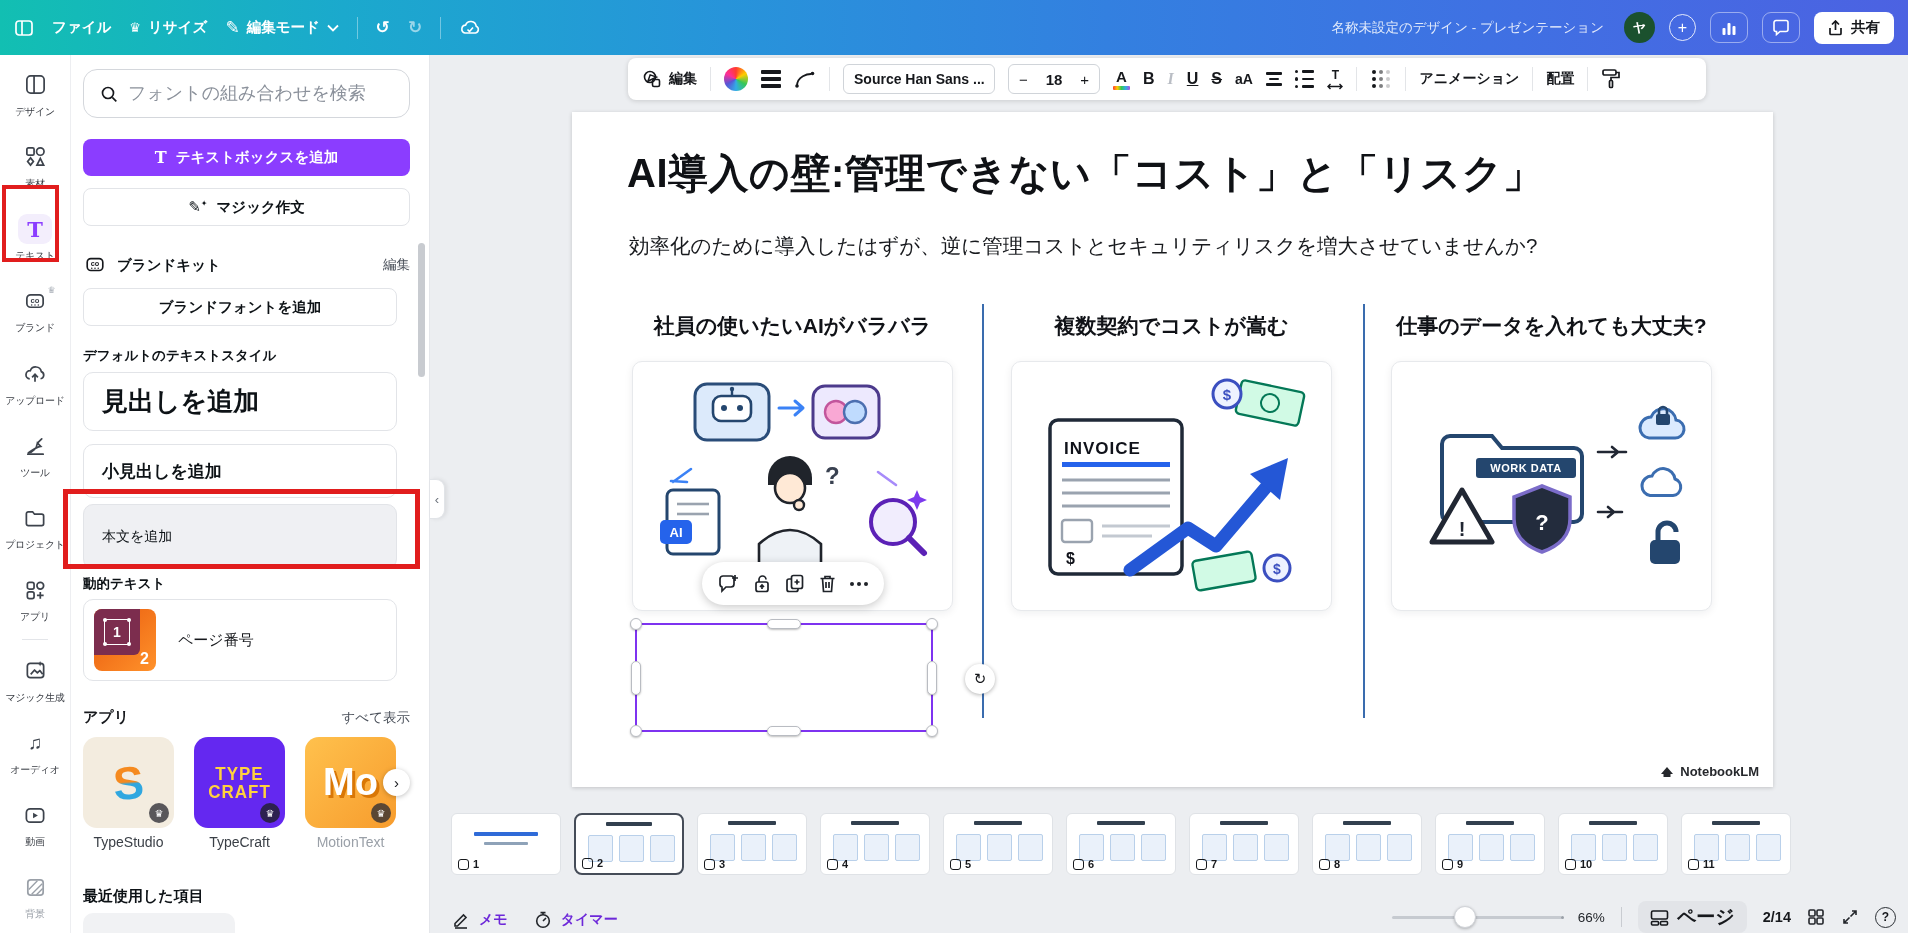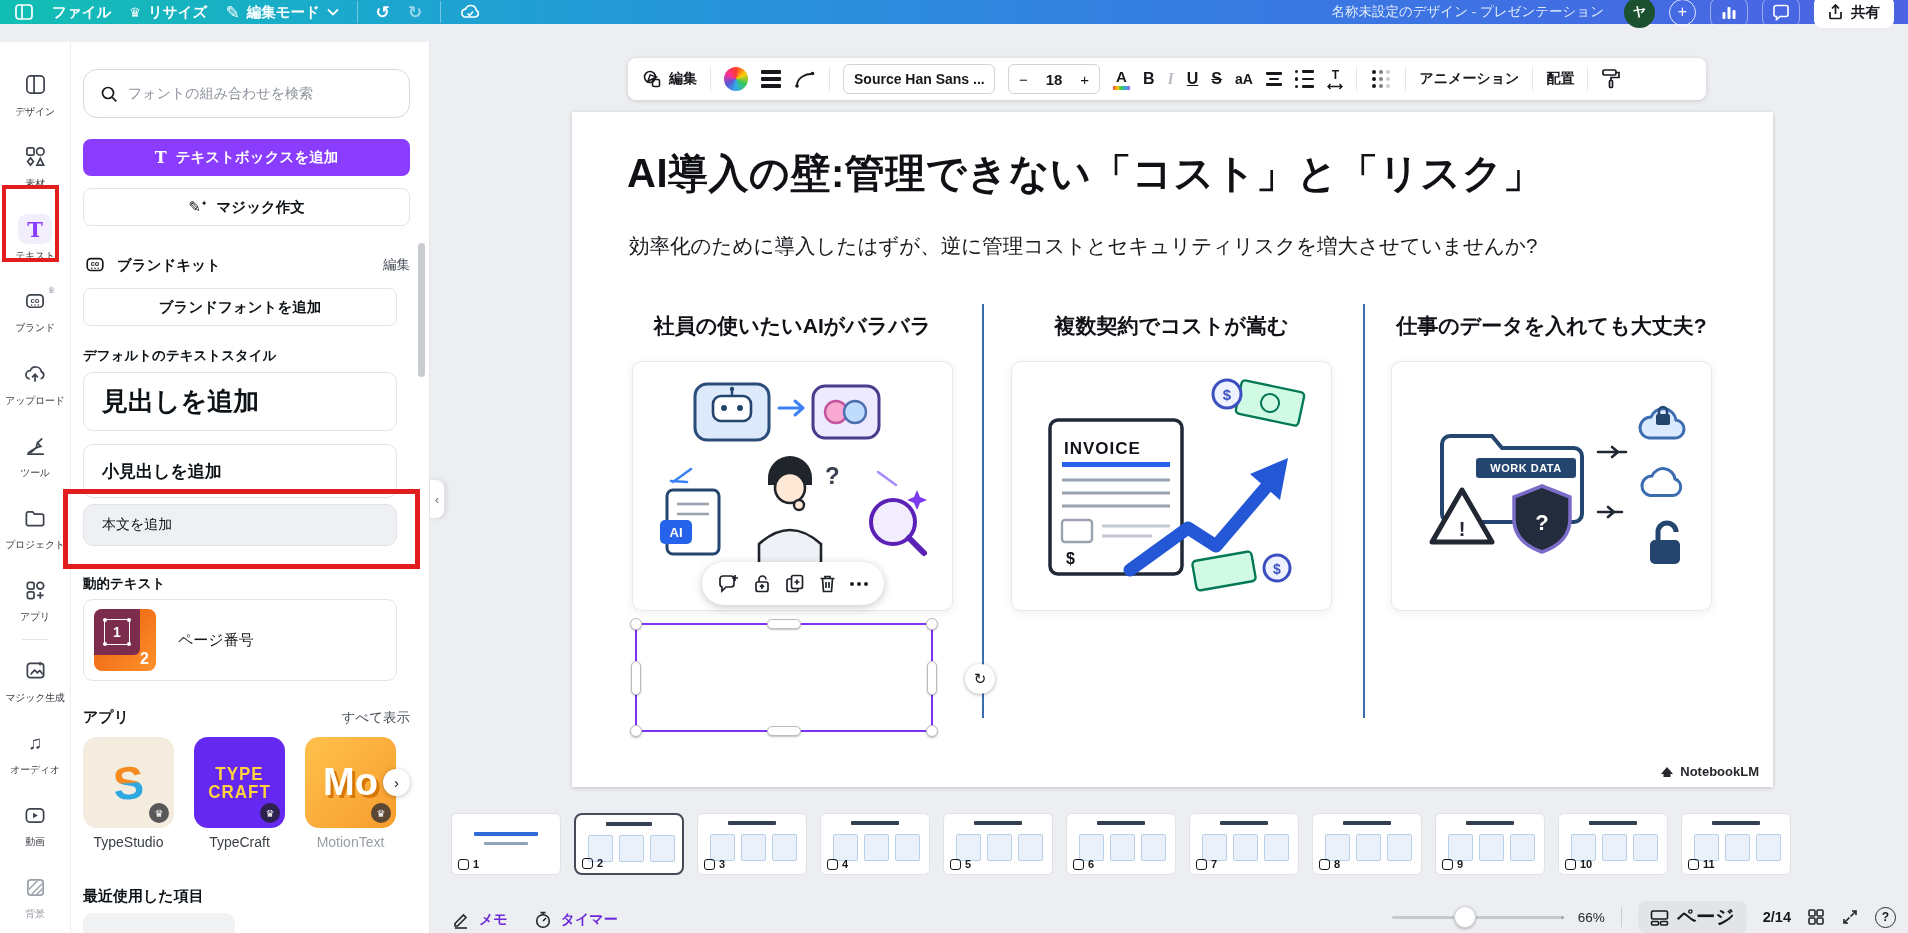--- a/index.html
+++ b/index.html
@@ -1,21 +1,21 @@
 <!DOCTYPE html>
 <html><head>
 <meta charset="utf-8">
 <style>
   *{box-sizing:border-box;margin:0;padding:0}
   html,body{width:1908px;height:933px}
   body{position:relative;overflow:hidden;background:#eceef1;font-family:"Liberation Sans","DejaVu Sans",sans-serif;color:#16181c}
   svg{display:block}
 
   
-  .topbar{position:absolute;left:0;top:0;right:0;height:24px;z-index:20;display:flex;align-items:center;gap:18px;padding:0 14px;color:#fff;
+  .topbar{position:absolute;left:0;top:0;right:0;height:55px;z-index:20;display:flex;align-items:center;gap:18px;padding:0 14px;color:#fff;
     background:linear-gradient(90deg,#12bfb2 0%,#1ba9cd 18%,#2794da 38%,#3380e0 58%,#3f71e3 78%,#4c62e2 100%)}
   .tb-item{display:flex;align-items:center;gap:7px;font-size:14.5px;font-weight:700;cursor:pointer;white-space:nowrap}
   .tb-div{width:1px;height:22px;background:rgba(255,255,255,.38)}
   .tb-glyph{font-size:17px;line-height:1}
   .tb-redo{opacity:.55}
   .tb-right{margin-left:auto;display:flex;align-items:center;gap:14px}
   .doc-title{font-size:13.5px;font-weight:400;color:rgba(255,255,255,.85);margin-right:6px}
   .avatar{width:31px;height:31px;border-radius:50%;background:#1b512e;display:flex;align-items:center;justify-content:center;font-size:13px;font-weight:700;cursor:pointer}
   .circle-btn{width:27px;height:27px;border:1.6px solid rgba(255,255,255,.85);border-radius:50%;display:flex;align-items:center;justify-content:center;font-size:16px;font-weight:400;cursor:pointer}
   .soft-btn{height:31px;min-width:38px;border:1px solid rgba(255,255,255,.45);border-radius:9px;display:flex;align-items:center;justify-content:center;cursor:pointer}
@@ -28,21 +28,21 @@
   .rail-lbl{font-size:10px;letter-spacing:-.3px;color:#383c43;white-space:nowrap}
   .rail-item.active .rail-ic{background:#f3eefc;border-radius:9px;color:#8b3dff}
   .rail-item.dim .rail-ic,.rail-item.dim .rail-lbl{color:#9aa0a8}
   .rail-sep{width:26px;height:1px;background:#e3e5e9;margin:3px 0 4px}
   .t-glyph{font-family:"DejaVu Serif","Liberation Serif",serif;font-size:21px;font-weight:700;line-height:1}
   .pro-crown{position:absolute;top:10px;right:10px;font-size:9px;color:#aab0b8}
 
   
   .panel{position:absolute;left:61px;top:42px;width:369px;bottom:0;background:#fff;border-right:1px solid #e4e6ea;z-index:9;overflow:hidden}
   .search-box{position:absolute;left:22px;top:27px;width:327px;height:49px;border:1px solid #d4d7dc;border-radius:14px;display:flex;align-items:center;gap:10px;padding:0 16px}
-  .search-box input{border:none;outline:none;flex:1;font-size:14px;font-family:Liberation Serif, serif;color:#16181c}
+  .search-box input{border:none;outline:none;flex:1;font-size:18px;font-family:Liberation Sans, sans-serif;color:#16181c}
   .search-box input::placeholder{color:#8b919b}
   .btn-purple{position:absolute;left:22px;top:97px;width:327px;height:37px;background:#8b3dff;border-radius:8px;color:#fff;font-size:14.5px;font-weight:700;display:flex;align-items:center;justify-content:center;gap:9px;cursor:pointer}
   .btn-white{position:absolute;left:22px;width:327px;height:38px;background:#fff;border:1px solid #e2e4e8;border-radius:8px;font-size:14.5px;font-weight:700;color:#0d1216;display:flex;align-items:center;justify-content:center;gap:9px;cursor:pointer}
   .brand-row{position:absolute;left:22px;top:212px;width:327px;display:flex;align-items:center;gap:10px}
   .brand-row .bk-label{font-size:14.5px;font-weight:700;color:#0d1216}
   .edit-link{margin-left:auto;font-size:13.5px;color:#494f59;cursor:pointer}
   .sec-label{position:absolute;left:22px;font-size:13.5px;font-weight:700;color:#0d1216}
   .style-box{position:absolute;left:22px;width:314px;background:#fff;border:1px solid #e2e4e8;border-radius:10px;display:flex;align-items:center;padding:0 18px;cursor:pointer;color:#0d1216}
   .style-box.grey{background:#eff0f3}
   .pn-card{position:absolute;left:22px;top:557px;width:314px;height:82px;border:1px solid #e2e4e8;border-radius:10px;display:flex;align-items:center;gap:22px;padding:10px;cursor:pointer}
@@ -346,21 +346,21 @@
   </div>
 
   <div class="btn-white" style="top:246px;width:314px">
     <span>ブランドフォントを追加</span>
   </div>
 
   <div class="sec-label" style="top:305px">デフォルトのテキストスタイル</div>
 
   <div class="style-box" style="top:330px;height:59px;font-size:26px;font-weight:800">見出しを追加</div>
   <div class="style-box" style="top:402px;height:54px;font-size:17px;font-weight:800">小見出しを追加</div>
-  <div class="style-box grey" style="top:462px;height:42px;font-size:14px">本文を追加</div>
+  <div class="style-box grey" style="top:462px;height:65px;font-size:14px">本文を追加</div>
 
   <div class="sec-label" style="top:533px">動的テキスト</div>
 
   <div class="pn-card">
     <span class="pn-icon">
       <span class="pn-maroon">
         <span class="pn-frame">
             <span>1</span>
           <i class="pn-dot" style="left:-2px;top:-2px"></i>
             <i class="pn-dot" style="right:-2px;top:-2px"></i>

